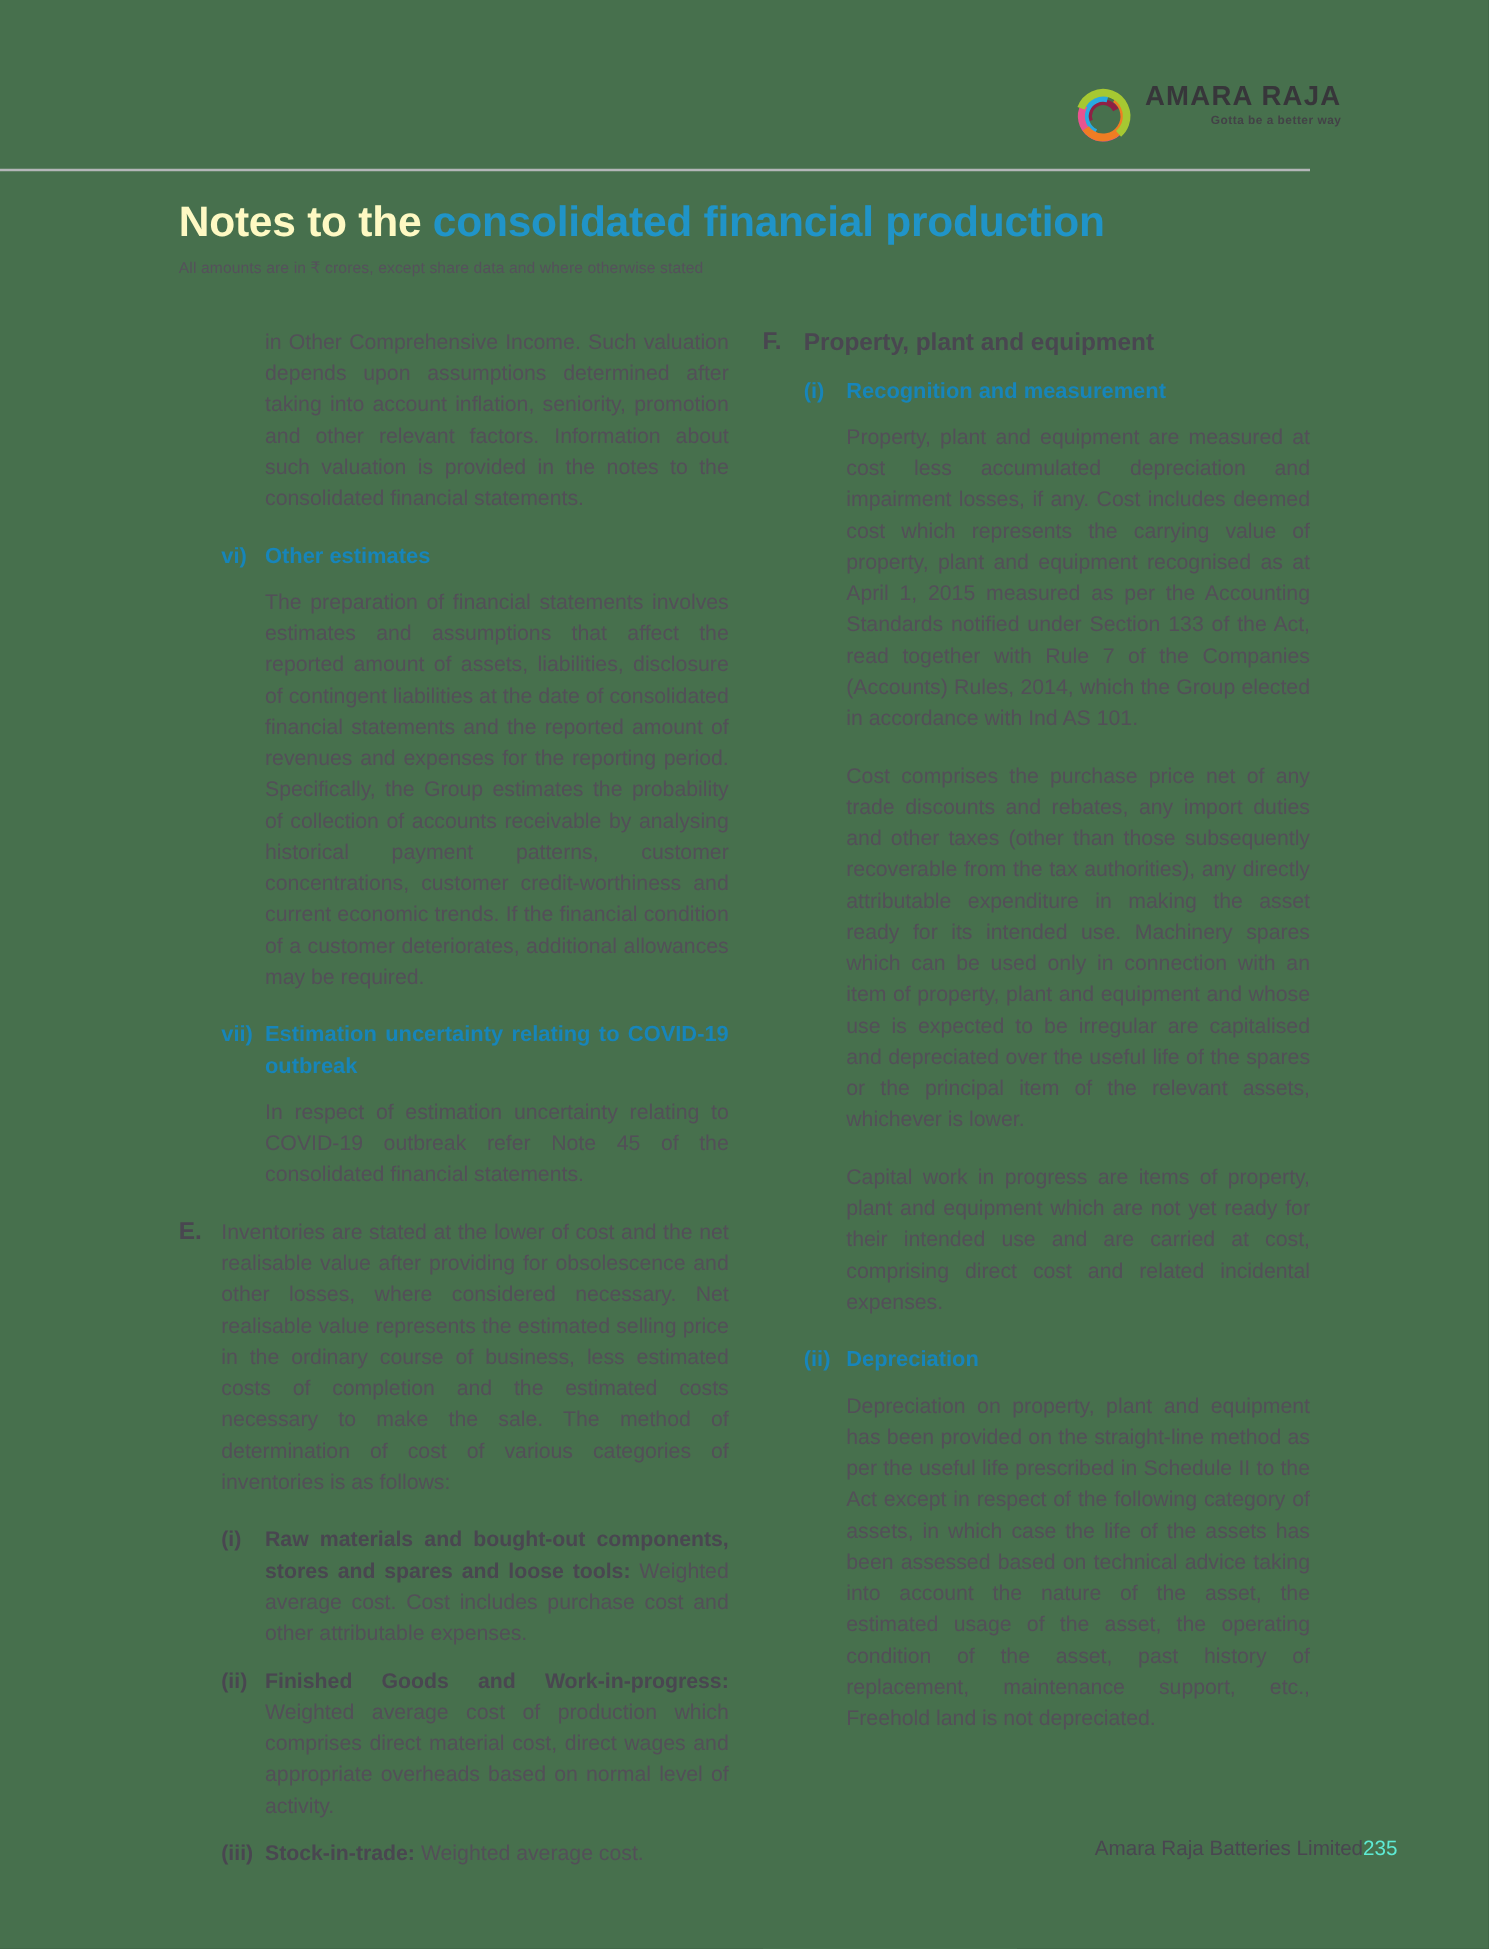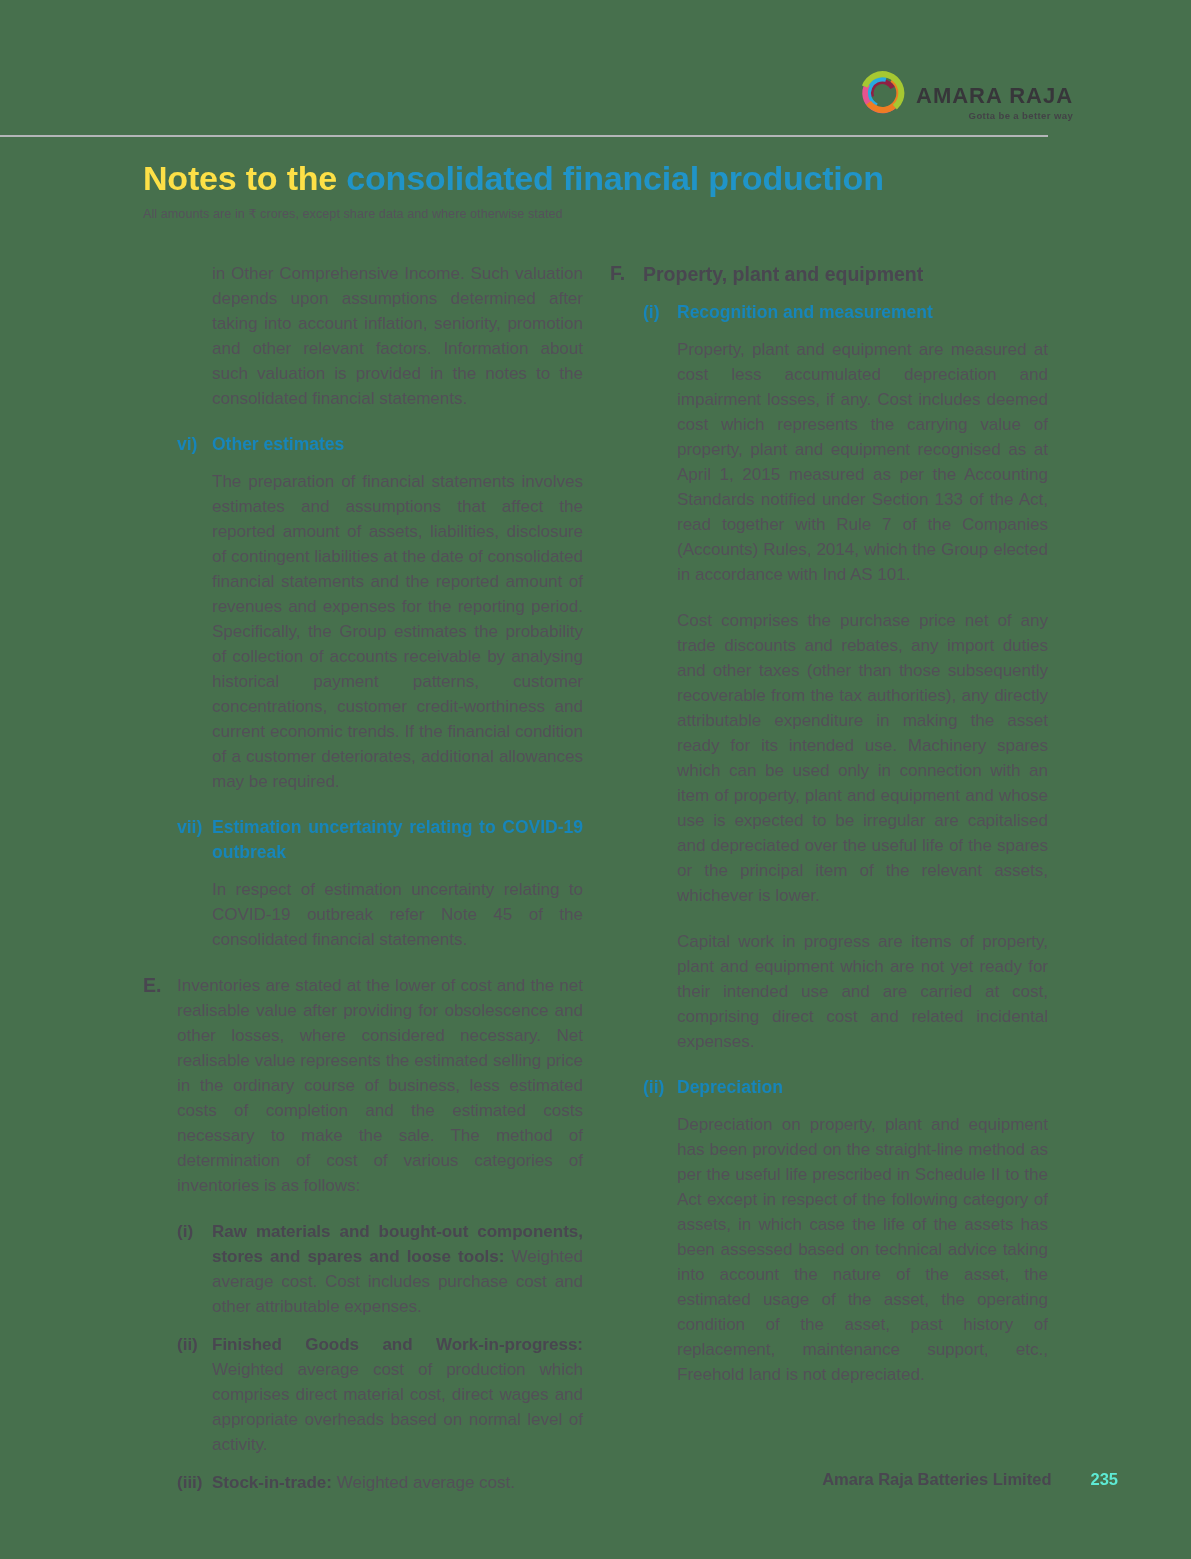--- a/index.html
+++ b/index.html
@@ -11,21 +11,21 @@
     position:relative;
     width:1191px;height:1559px;
     margin:0 auto;
     background:#47704d;
     overflow:hidden;
     color:#534f58;
   }
   
   .logo{
     position:absolute;left:859px;top:66px;
-    display:flex;align-items:flex-end;gap:10px;
+    display:flex;align-items:flex-start;gap:10px;
   }
   .logo-swirl{width:47px;height:54px;display:block;}
   .logo-text{display:flex;flex-direction:column;align-items:flex-end;}
   .logo-brand{
     font-size:22px;font-weight:bold;letter-spacing:1px;
     color:#37363a;line-height:1;
   }
   .logo-tagline{
     font-size:9.5px;font-weight:bold;letter-spacing:.4px;
     color:#434247;margin-top:4px;line-height:1;
@@ -33,21 +33,21 @@
   .header-rule{
     position:absolute;left:0;top:135px;
     width:1048px;height:2px;background:#b4b6b8;
   }
   
   .title-block{position:absolute;left:143px;top:160px;width:905px;}
   .page-title{
     margin:0;font-size:34px;font-weight:bold;line-height:1.1;
     letter-spacing:-0.2px;
   }
-  .title-gray{color:#fde047;}
+  .title-gray{color:#fef9c3;}
   .title-blue{color:#2094c8;}
   .page-subtitle{
     margin-top:9px;font-size:12.5px;color:#55515b;letter-spacing:.1px;
   }
   
   .columns{
     position:absolute;left:143px;top:261px;width:905px;
     display:flex;gap:27px;
     font-size:17px;line-height:25px;
   }
@@ -67,22 +67,22 @@
   .sub-heading{font-weight:bold;font-size:17.5px;margin-bottom:12px;}
   .sec-label{font-weight:bold;font-size:19.5px;color:#494650;}
   .sec-heading{font-weight:bold;font-size:19.5px;color:#494650;margin-bottom:13px;margin-top:1px;}
   .sec-extra{margin-top:8px;}
   .item{display:grid;grid-template-columns:35px 1fr;margin-bottom:13px;}
   .item-label{font-weight:bold;color:#494650;}
   .item-lead{font-weight:bold;color:#494650;}
   
   .footer{
     position:absolute;top:1470px;right:73px;
-    display:flex;align-items:baseline;gap:39px;
-    font-size:16.5px;font-weight:bold;
+    display:flex;align-items:baseline;
+    font-size:16.5px;font-weight:normal;
   }
   .footer-company{color:#494650;}
   .footer-pageno{color:#5eead4;}
 </style>
 </head>
 <body>
 
 <div class="page">
 
   <div class="logo">

